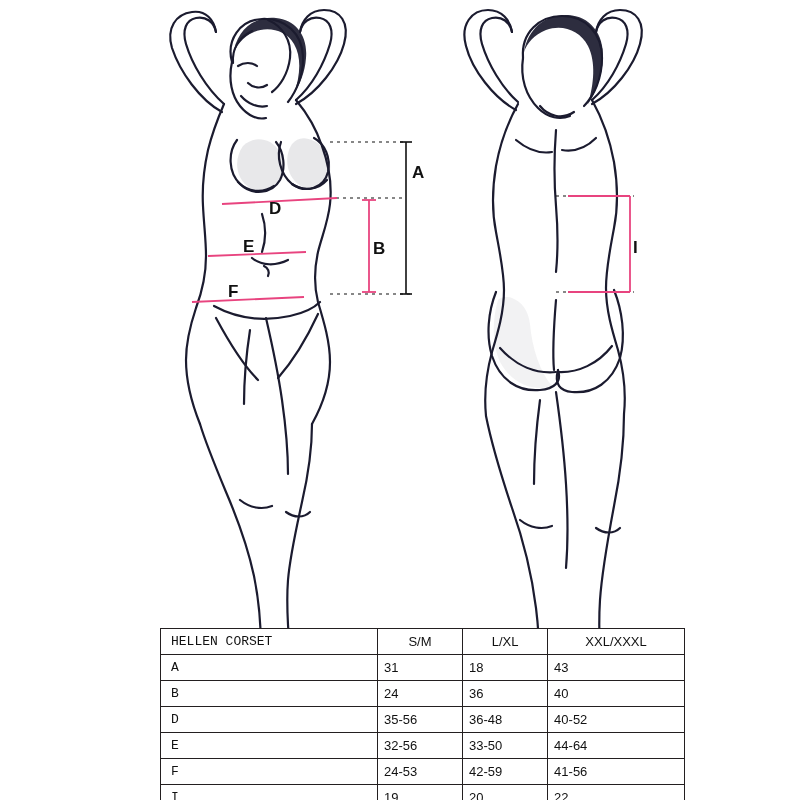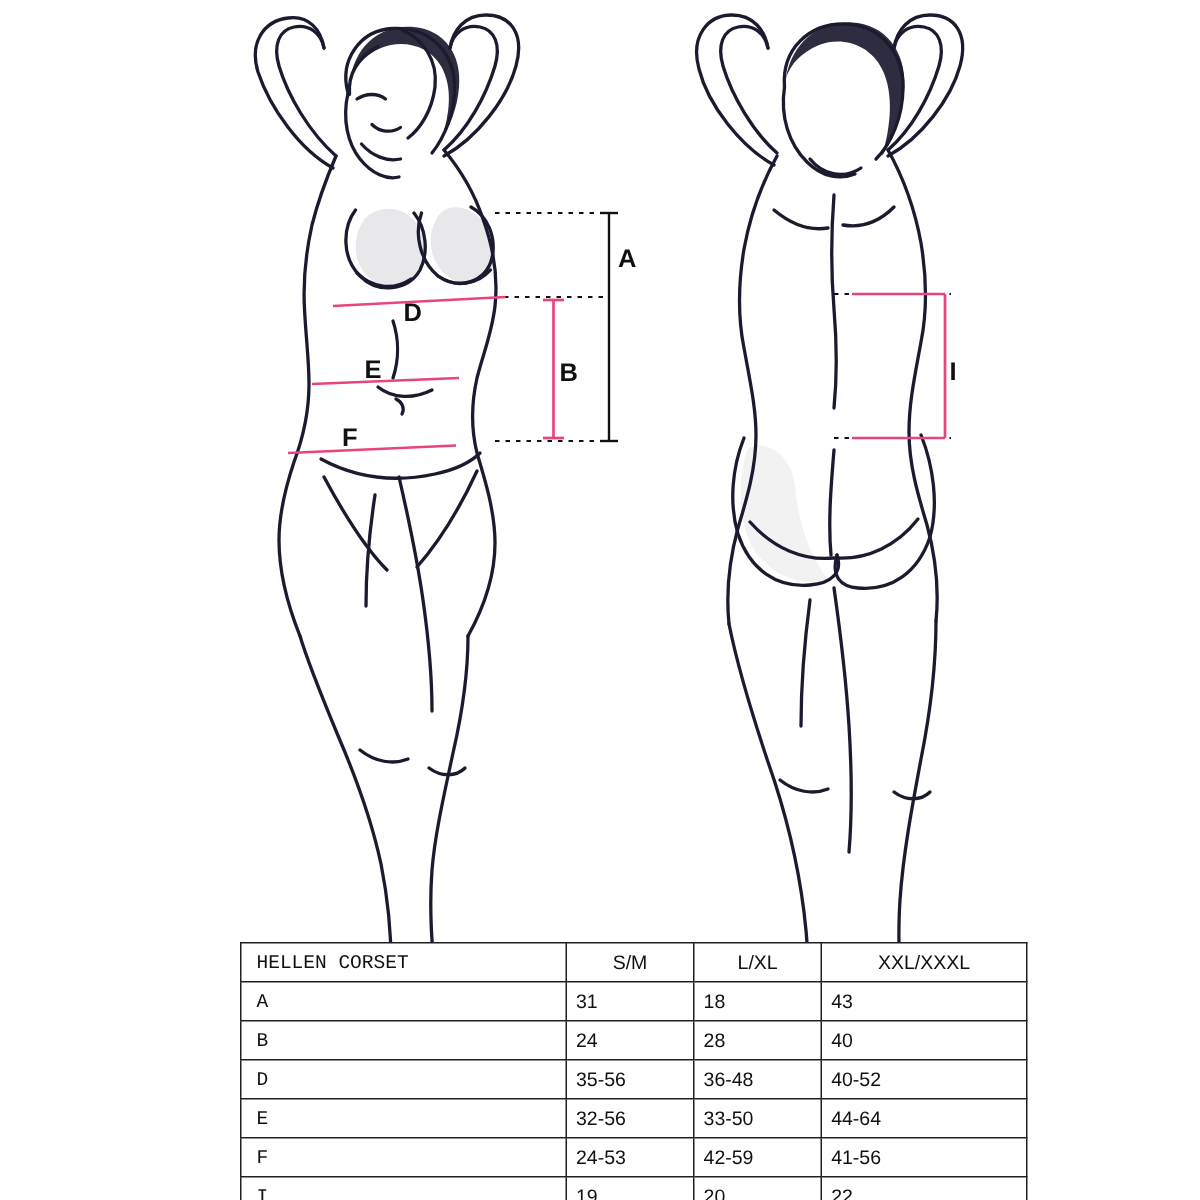--- a/index.html
+++ b/index.html
@@ -235,21 +235,21 @@
   <tbody>
     <tr>
       <td class="row-head">A</td>
       <td>31</td>
       <td>18</td>
       <td>43</td>
     </tr>
     <tr>
       <td class="row-head">B</td>
       <td>24</td>
-      <td>28</td>
+      <td>36</td>
       <td>40</td>
     </tr>
     <tr>
       <td class="row-head">D</td>
       <td>35-56</td>
       <td>36-48</td>
       <td>40-52</td>
     </tr>
     <tr>
       <td class="row-head">E</td>

